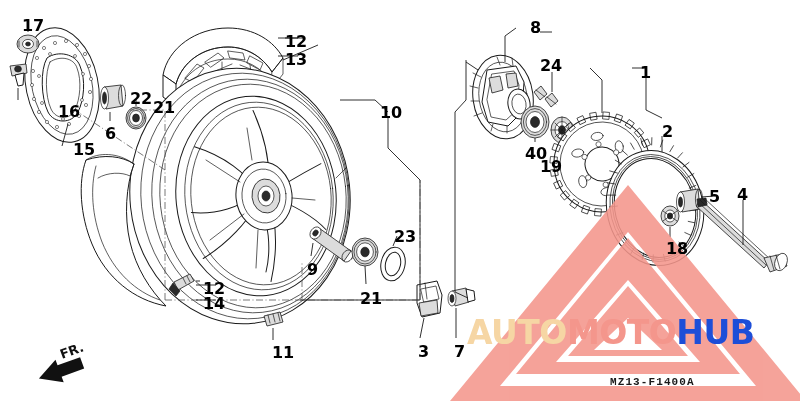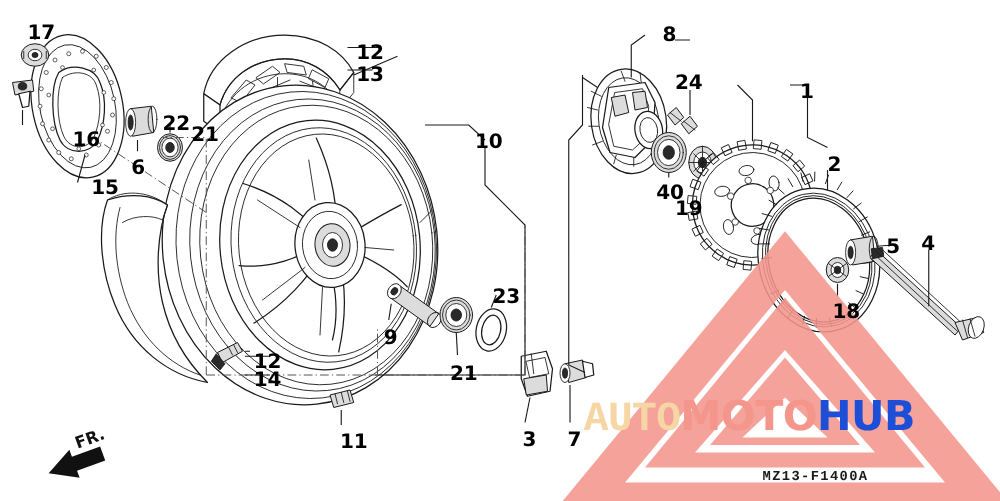--- a/index.html
+++ b/index.html
@@ -425,21 +425,21 @@
 
   <svg id="wm" viewBox="0 0 800 401">
     <g fill="#f4968c" opacity="0.88">
       <path d="M628 185 L806 401 L450 401 Z M628 232 L756 386 L500 386 Z" fill-rule="evenodd"></path>
       <path d="M628 238 L740 374 L516 374 Z M628 280 L700 362 L556 362 Z" fill-rule="evenodd"></path>
       <path d="M628 286 L688 356 L568 356 Z M628 318 L662 350 L594 350 Z" fill-rule="evenodd"></path>
     </g>
   </svg>
 
   <div id="wmtext">
-    <span class="a" style="color: rgb(246, 214, 164); font-family: Liberation Mono, monospace;">AUTO</span><span class="b" style="color: rgb(244, 150, 140);">MOTO</span><span class="c" style="color: #1d4ed8; text-align: right;">HUB</span>
+    <span class="a" style="color: rgb(246, 214, 164);">AUTO</span><span class="b" style="color: rgb(244, 150, 140);">MOTO</span><span class="c" style="color: #1d4ed8; text-align: right;">HUB</span>
   </div>
 
   <div id="frlabel">
     <svg viewBox="0 0 90 40" width="90" height="40">
       <g transform="rotate(-20 45 20)">
         <path d="M8 22 L30 10 L30 16 L54 16 L54 28 L30 28 L30 34 Z" fill="#111"></path>
       </g>
       <text x="34" y="15" transform="rotate(-20 34 15)" font-family="DejaVu Sans, sans-serif" font-size="13" font-weight="bold" fill="#111">FR.</text>
     </svg>
   </div>

